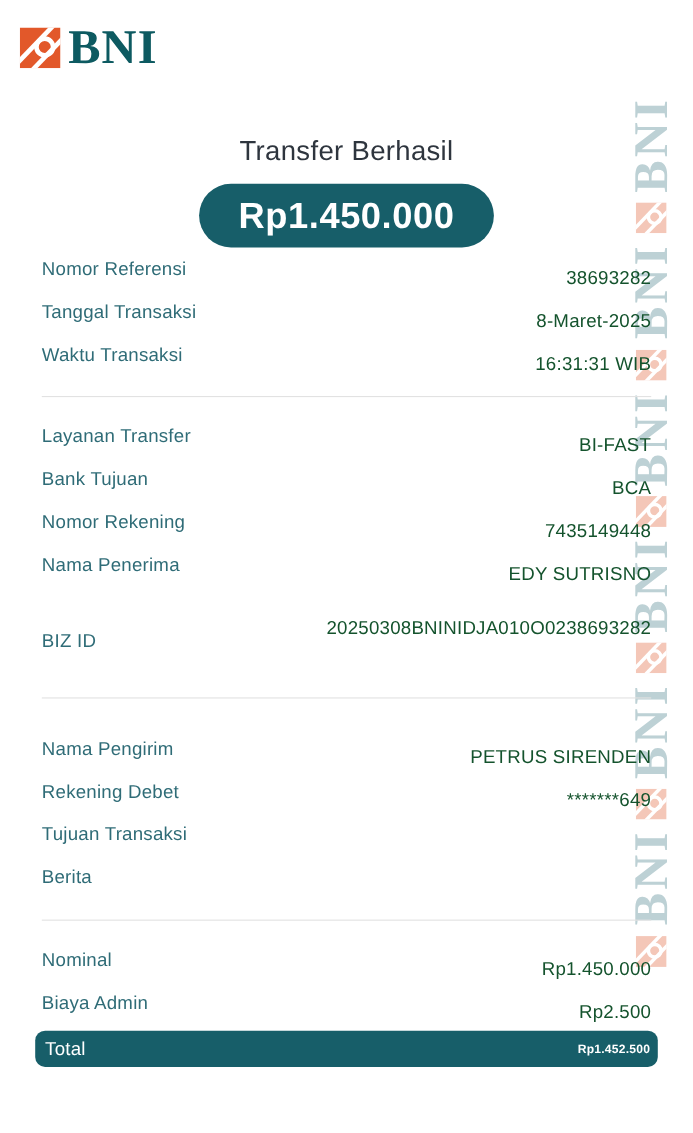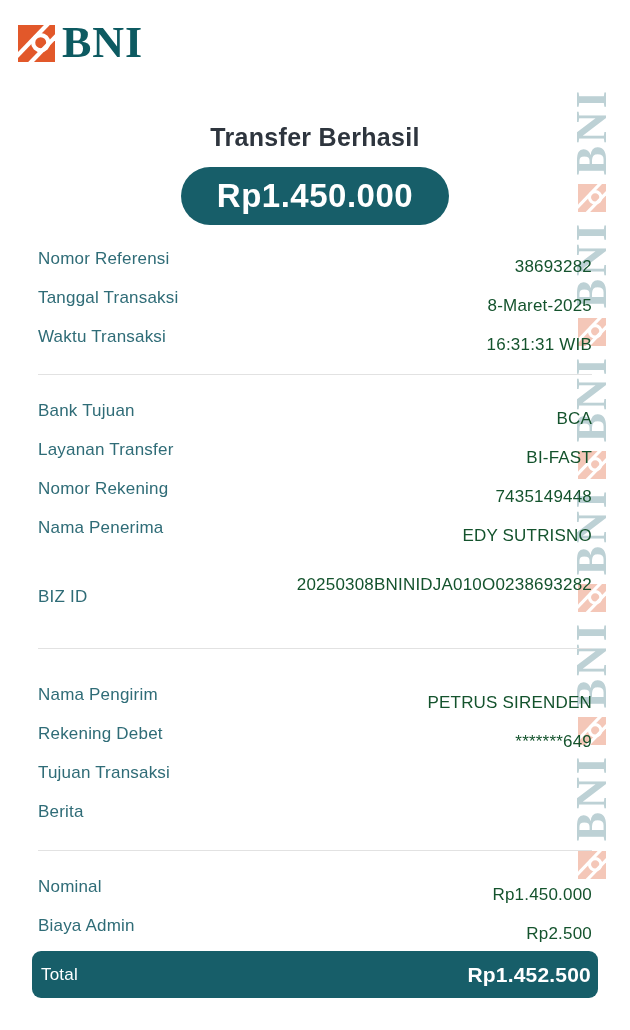--- a/index.html
+++ b/index.html
@@ -36,36 +36,36 @@
   .logo{display:flex;align-items:center;margin:22px 0 0 18px;height:42px;}
   .logo-mark{width:37px;height:37px;display:block;}
   .logo-word{
     font-family:"Liberation Serif","DejaVu Serif",serif;
     font-weight:bold;font-size:44px;line-height:40px;
     color:#0d5a61;margin-left:7px;letter-spacing:1px;
   }
 
   .title{
     margin-top:58px;text-align:center;
-    font-size:25px;line-height:30px;font-weight:700;
+    font-size:25px;line-height:30px;font-weight:400;
     color:#2e353e;letter-spacing:.3px;
   }
 
   .amount-wrap{display:flex;justify-content:center;margin-top:15px;}
   .amount-pill{
     background:#175e69;color:#ffffff;
     border-radius:31px;height:58px;
     display:flex;align-items:center;justify-content:center;
     padding:0 36px;min-width:170px;
     font-size:33px;font-weight:600;letter-spacing:.5px;
   }
 
   .sheet{padding:0 38px;}
 
-  .section{padding-top:14px;}
+  .section{}
   .section.s2{padding-top:16px;}
   .section.s3{padding-top:26px;}
   .section.s4{padding-top:16px;}
 
   .row{
     display:flex;justify-content:space-between;align-items:center;
     min-height:39px;
   }
   .row .label{
     font-size:17px;color:#2f6c77;letter-spacing:.2px;font-weight:400;
@@ -80,27 +80,27 @@
   .row.biz .label{line-height:26px;margin-top:28px;}
   .row.biz .value{max-width:320px;word-break:break-all;line-height:26px;}
 
   .divider{border:0;border-top:1px solid #e2e2e2;margin:0;}
   .divider.d1{margin-top:18px;}
   .divider.d2{margin-top:22px;}
   .divider.d3{margin-top:19px;}
 
   .total-bar{
     margin:6px -6px 0 -6px;
-    background:#175e69;border-radius:9px;height:47px;
+    background:#175e69;border-radius:9px;height:33px;
     display:flex;justify-content:space-between;align-items:center;
     padding:0 7px 0 9px;
     gap:46px;
   }
   .total-bar .t-label{color:#ffffff;font-size:17px;font-weight:400;letter-spacing:.2px;}
-  .total-bar .t-value{color:#ffffff;font-size:21px;font-weight:600;letter-spacing:.2px;}
+  .total-bar .t-value{color:#ffffff;font-size:11px;font-weight:600;letter-spacing:.2px;}
 </style>
 </head>
 <body>
 
 <div class="watermark">
 
   <span class="wm-text">BNI</span>
   <svg class="wm-square" viewBox="0 0 44 44">
     <rect width="44" height="44" fill="#f4c7b8"></rect>
     <g stroke="#ffffff" fill="none" stroke-width="5">
@@ -190,26 +190,26 @@
       <div class="row">
         <span class="label">Waktu Transaksi</span>
         <span class="value">16:31:31 WIB</span>
       </div>
     </div>
 
     <hr class="divider d1">
 
     <div class="section s2">
       <div class="row">
+        <span class="label">Layanan Transfer</span>
+        <span class="value">BI-FAST</span>
+      </div>
+      <div class="row">
         <span class="label">Bank Tujuan</span>
         <span class="value">BCA</span>
-      </div>
-      <div class="row">
-        <span class="label">Layanan Transfer</span>
-        <span class="value">BI-FAST</span>
       </div>
       <div class="row">
         <span class="label">Nomor Rekening</span>
         <span class="value">7435149448</span>
       </div>
       <div class="row">
         <span class="label">Nama Penerima</span>
         <span class="value">EDY SUTRISNO</span>
       </div>
       <div class="row biz">

